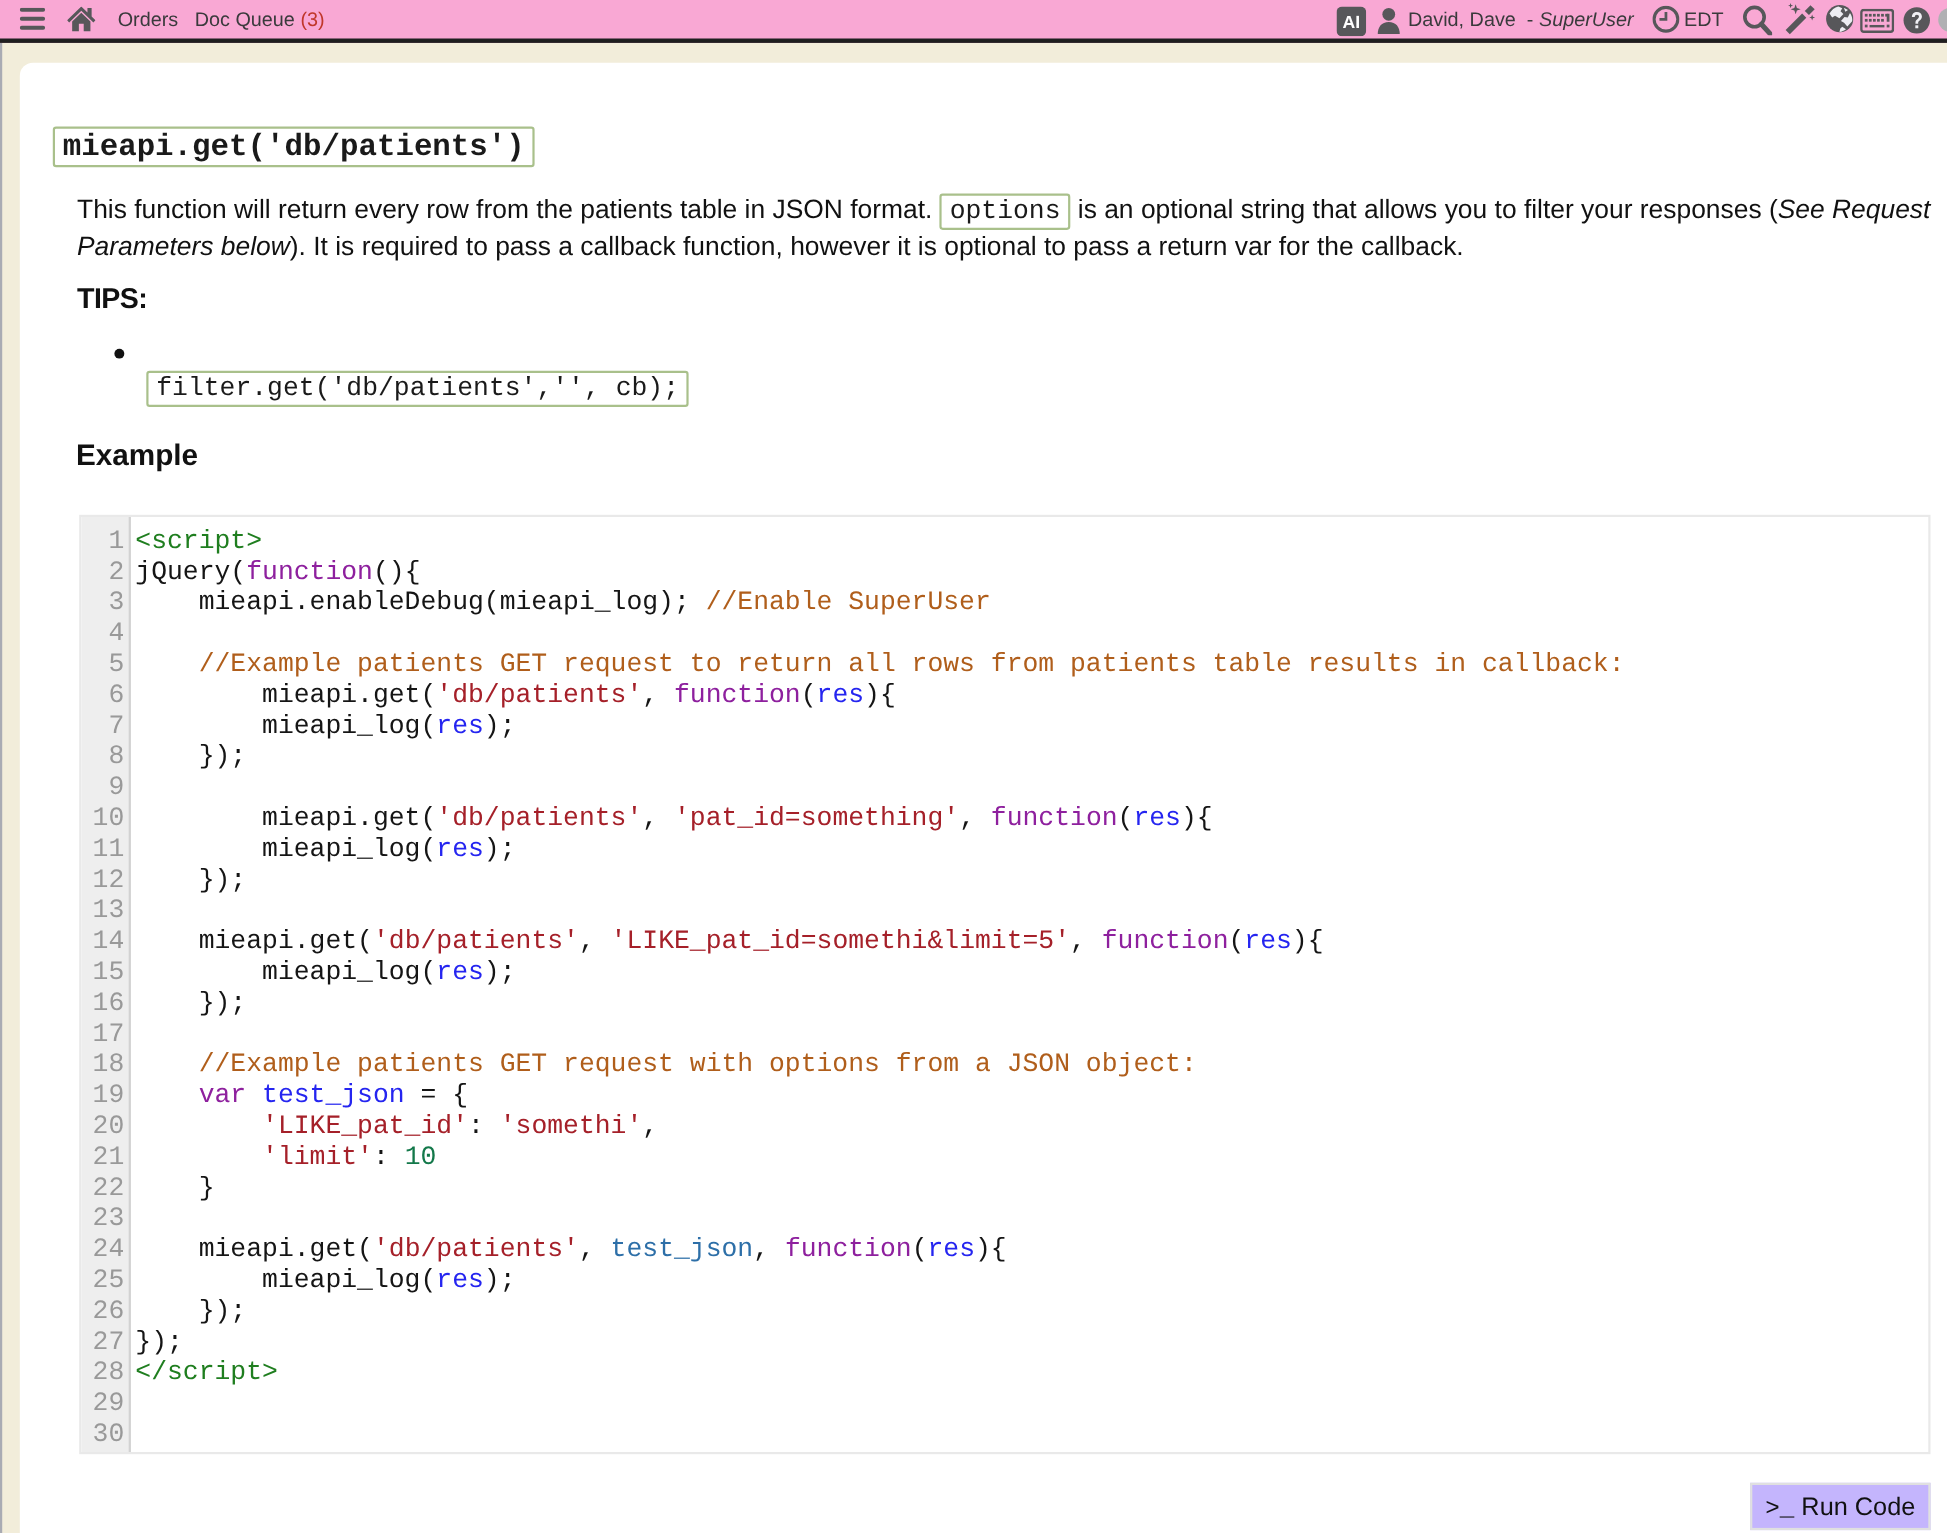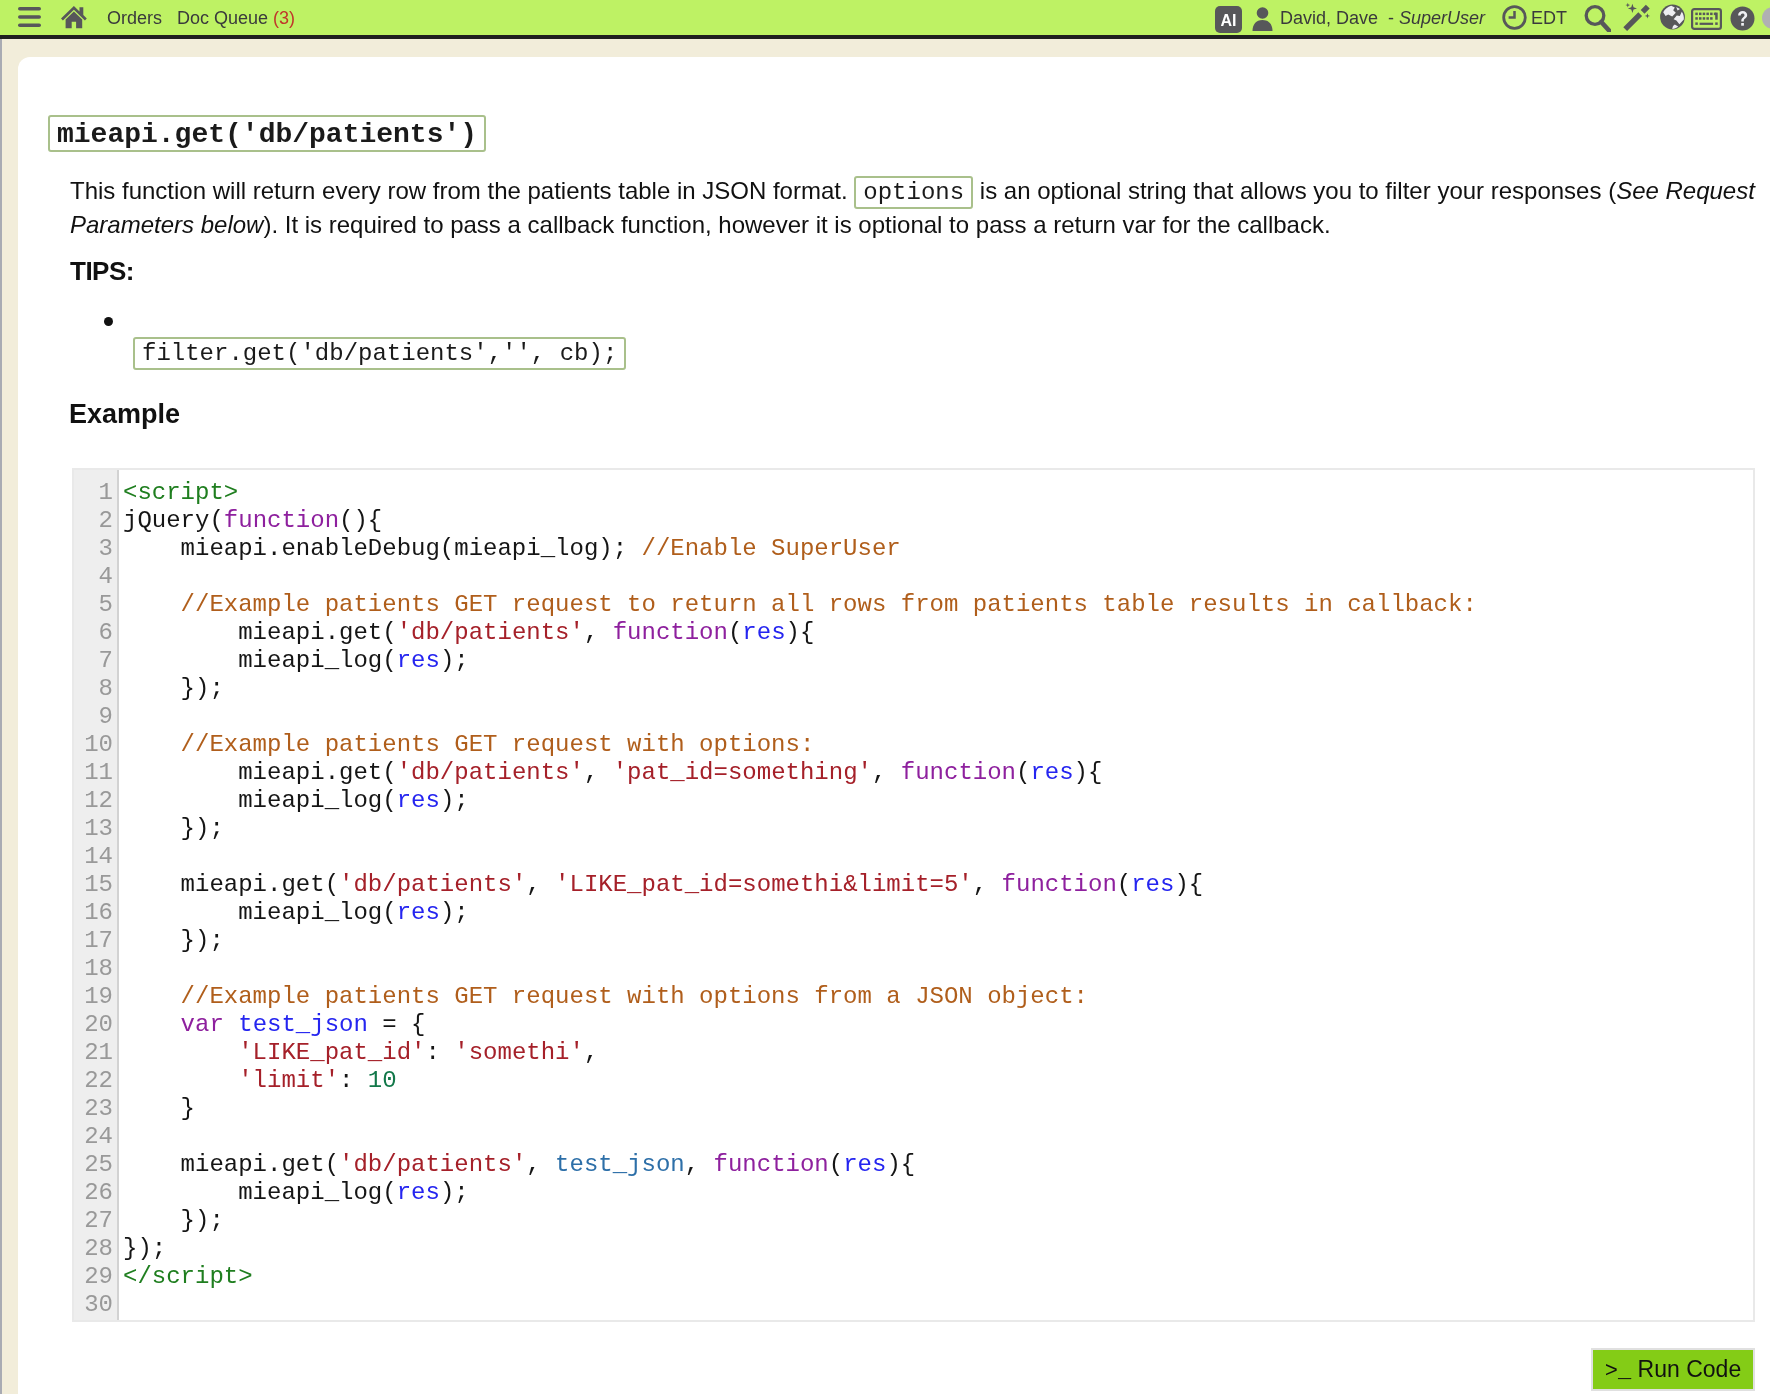--- a/index.html
+++ b/index.html
@@ -1,20 +1,20 @@
 <!DOCTYPE html>
 <html><head>
 <meta charset="utf-8">
 <style>
 * { margin:0; padding:0; box-sizing:content-box; }
 html,body { width:1770px; height:1394px; overflow:hidden; }
 body { font-family:"Liberation Sans", sans-serif; background:#f2edda; position:relative; }
 
 
-#nav { position:absolute; left:0; top:0; width:1770px; height:35px; background:#bef264; border-bottom:4px solid #1f1f1f; }
+#nav { position:absolute; left:0; top:0; width:1770px; height:35px; background:#f9a8d4; border-bottom:4px solid #1f1f1f; }
 .nav-ic { position:absolute; }
 #navtxt1 { position:absolute; left:107px; top:0; height:35px; line-height:36px; font-size:18px; color:#3a3a3c; }
 #navright { position:absolute; top:0; height:51px; line-height:36px; font-size:18px; color:#3a3a3c; }
 
 
 #leftline { position:absolute; left:0; top:39px; width:2px; height:1355px; background:#a9abb3; }
 #card { position:absolute; left:18px; top:57px; width:1752px; height:1337px; background:#ffffff; border-top-left-radius:12px; }
 
 
 .icode { display:inline-block; font-family:"Liberation Mono", monospace; font-size:24px; line-height:27px; padding:1px 7px; background:#ffffff; border:2px solid #a9c08b; border-radius:3px; white-space:nowrap; color:#1a1a1a; }
@@ -32,21 +32,21 @@
 #codearea { padding:9px 0 0 4px; font-family:"Liberation Mono", monospace; font-size:24px; line-height:28px; color:#151515; white-space:pre; flex:1; overflow:hidden; }
 .tag { color:#1f7e1f;text-align:center; }
 .com { color:#b05e1b; }
 .str { color:#a52029;margin-top:40px; }
 .kw  { color:#8e209e; }
 .vb  { color:#2525f0; }
 .vs  { color:#2d6fa8; }
 .num { color:#13784a; }
 
 
-#runbtn { position:absolute; left:1591px; top:1348px; width:160px; height:39px; background:#84cc16; border:2px solid #e0e0e0; font-size:23px; color:#111; line-height:39px; text-align:center; }
+#runbtn { position:absolute; left:1591px; top:1348px; width:160px; height:39px; background:#c4b5fd; border:2px solid #e0e0e0; font-size:23px; color:#111; line-height:39px; text-align:center; }
 #runbtn .term { font-family:"Liberation Mono", monospace; font-size:22px; }
 </style>
 </head>
 <body>
 
 <div id="card"></div>
 <div id="leftline"></div>
 
 <div id="nav">
   <svg class="nav-ic" style="left:18px;top:7px" width="23" height="21" viewBox="0 0 23 21">
@@ -137,21 +137,20 @@
   <div id="gutter">1<br>2<br>3<br>4<br>5<br>6<br>7<br>8<br>9<br>10<br>11<br>12<br>13<br>14<br>15<br>16<br>17<br>18<br>19<br>20<br>21<br>22<br>23<br>24<br>25<br>26<br>27<br>28<br>29<br>30</div>
   <div id="codearea"><span class="tag">&lt;script&gt;</span>
 jQuery(<span class="kw">function</span>(){
     mieapi.enableDebug(mieapi_log); <span class="com">//Enable SuperUser</span>
 
     <span class="com">//Example patients GET request to return all rows from patients table results in callback:</span>
         mieapi.get(<span class="str">'db/patients'</span>, <span class="kw">function</span>(<span class="vb">res</span>){
         mieapi_log(<span class="vb">res</span>);
     });
 
-    <span class="com">//Example patients GET request with options:</span>
         mieapi.get(<span class="str">'db/patients'</span>, <span class="str">'pat_id=something'</span>, <span class="kw">function</span>(<span class="vb">res</span>){
         mieapi_log(<span class="vb">res</span>);
     });
 
     mieapi.get(<span class="str">'db/patients'</span>, <span class="str">'LIKE_pat_id=somethi&amp;limit=5'</span>, <span class="kw">function</span>(<span class="vb">res</span>){
         mieapi_log(<span class="vb">res</span>);
     });
 
     <span class="com">//Example patients GET request with options from a JSON object:</span>
     <span class="kw">var</span> <span class="vb">test_json</span> = {

